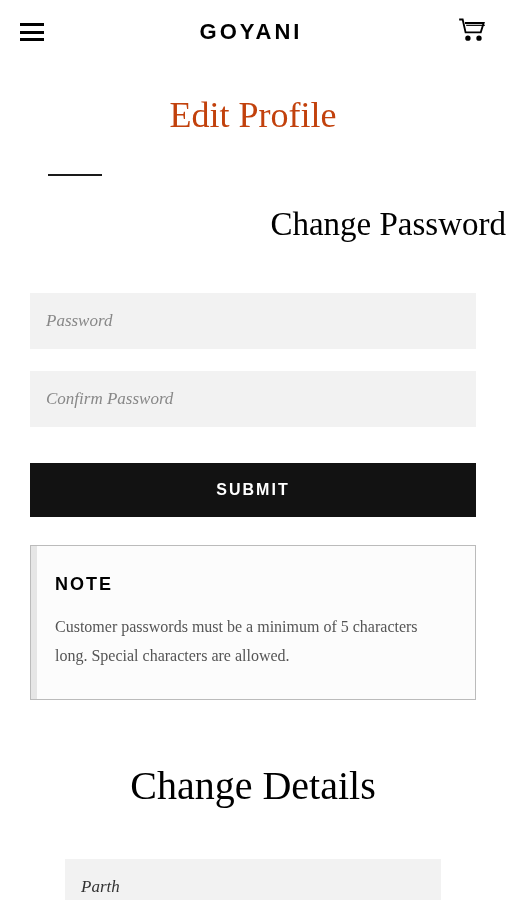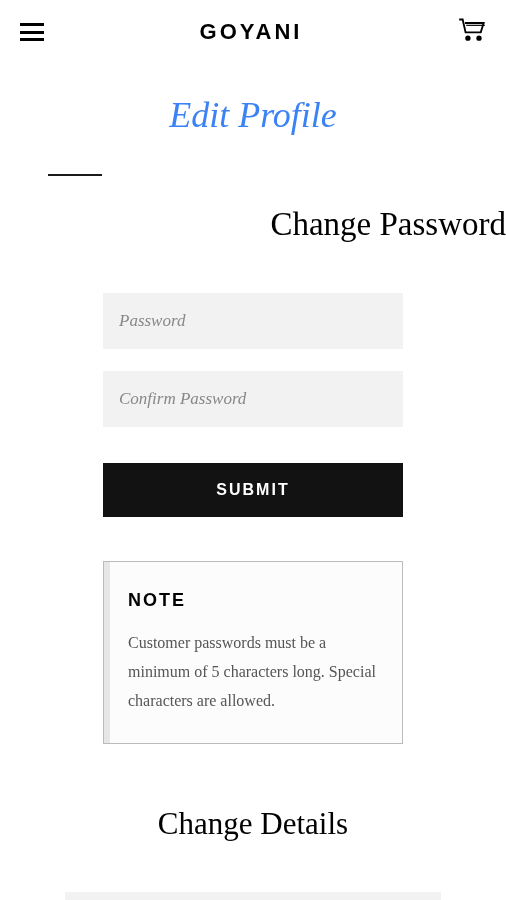--- a/index.html
+++ b/index.html
@@ -42,38 +42,37 @@
 }
 .cart-icon svg {
   width: 28px;
   height: 24px;
 }
 .page-title {
   text-align: center;
   font-size: 36px;
   font-weight: 400;
   margin-top: 30px;
-  color: #3b82f6;
-  font-style: italic;
+  color: #c2410c;
 }
 .divider {
   width: 54px;
   height: 2px;
   background: #1a1a1a;
   margin: 38px 0 0 48px;
 }
 .section-title {
   text-align: right;
   font-size: 33px;
   font-weight: 400;
   margin-top: 30px;
   color: #000;
 }
 .form-section {
-  padding: 0 103px;
+  padding: 0 30px;
   margin-top: 50px;
 }
 .input-field {
   width: 100%;
   background: #f2f2f2;
   border: none;
   padding: 18px 16px;
   font-size: 17px;
   font-style: italic;
   font-family: Georgia, 'Times New Roman', serif;
@@ -93,21 +92,21 @@
   font-size: 16px;
   font-weight: 700;
   letter-spacing: 2px;
   font-family: Arial, Helvetica, sans-serif;
   cursor: pointer;
   margin-top: 14px;
 }
 .note-box {
   border: 1px solid #bbb;
   padding: 28px 24px;
-  margin-top: 44px;
+  margin-top: 28px;
   background: #fcfcfc;
   position: relative;
 }
 .note-box::before {
   content: '';
   position: absolute;
   left: 0;
   top: 0;
   bottom: 0;
   width: 6px;
@@ -121,21 +120,21 @@
   color: #000;
   margin-bottom: 18px;
 }
 .note-text {
   font-size: 16px;
   color: #555;
   line-height: 1.8;
 }
 .section2-title {
   text-align: center;
-  font-size: 31px;
+  font-size: 40px;
   font-weight: 400;
   margin-top: 62px;
   color: #000;
 }
 .form-section2 {
   padding: 0 65px;
   margin-top: 50px;
 }
 </style>
 </head>

